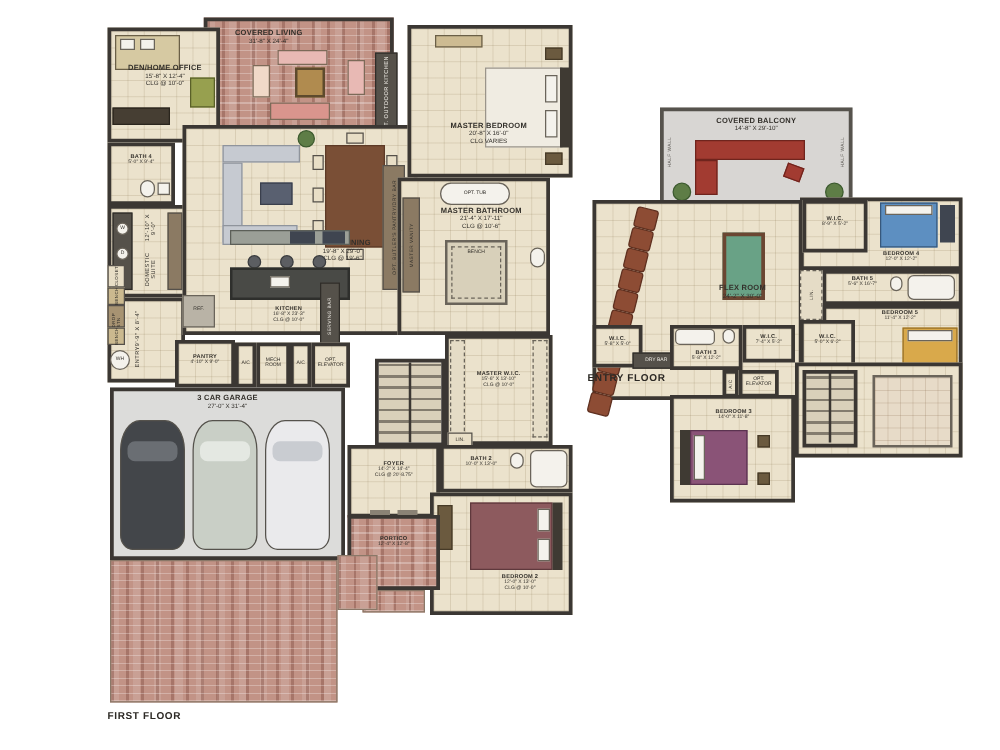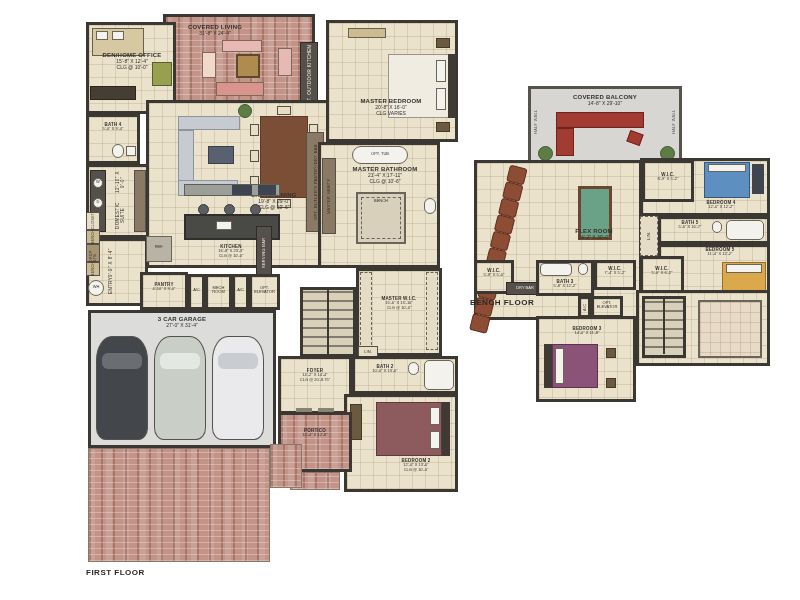--- a/index.html
+++ b/index.html
@@ -374,16 +374,16 @@
     <div class="a white" style="left:555px;top:348px;width:9px;height:36px;"></div>
     <div class="a" style="left:544px;top:344px;width:8px;height:44px;background:#3f3a33;"></div>
     <div class="a" style="left:606px;top:348px;width:10px;height:10px;background:#6b5a3f;border:1px solid #463a27;"></div>
     <div class="a" style="left:606px;top:378px;width:10px;height:10px;background:#6b5a3f;border:1px solid #463a27;"></div>
 
     <div class="a room" style="left:636px;top:290px;width:134px;height:76px;"></div>
     <div class="a stairsv" style="left:642px;top:296px;width:44px;height:62px;"></div>
     <div class="a" style="left:663px;top:298px;width:2px;height:56px;background:#3b3733;"></div>
     <div class="a" style="left:698px;top:300px;width:64px;height:58px;background:#e7dbc8;border:2px solid #6a645a;background-image:linear-gradient(rgba(150,120,95,.25) 1px,transparent 1px),linear-gradient(90deg,rgba(150,120,95,.25) 1px,transparent 1px);background-size:10px 10px;"></div>
 
-    <div class="a tl" style="left:470px;top:298px;">BENCH FLOOR</div>
+    <div class="a tl" style="left:470px;top:298px;">ENTRY FLOOR</div>
   </div>
 
 </div>
 
 </body></html>

